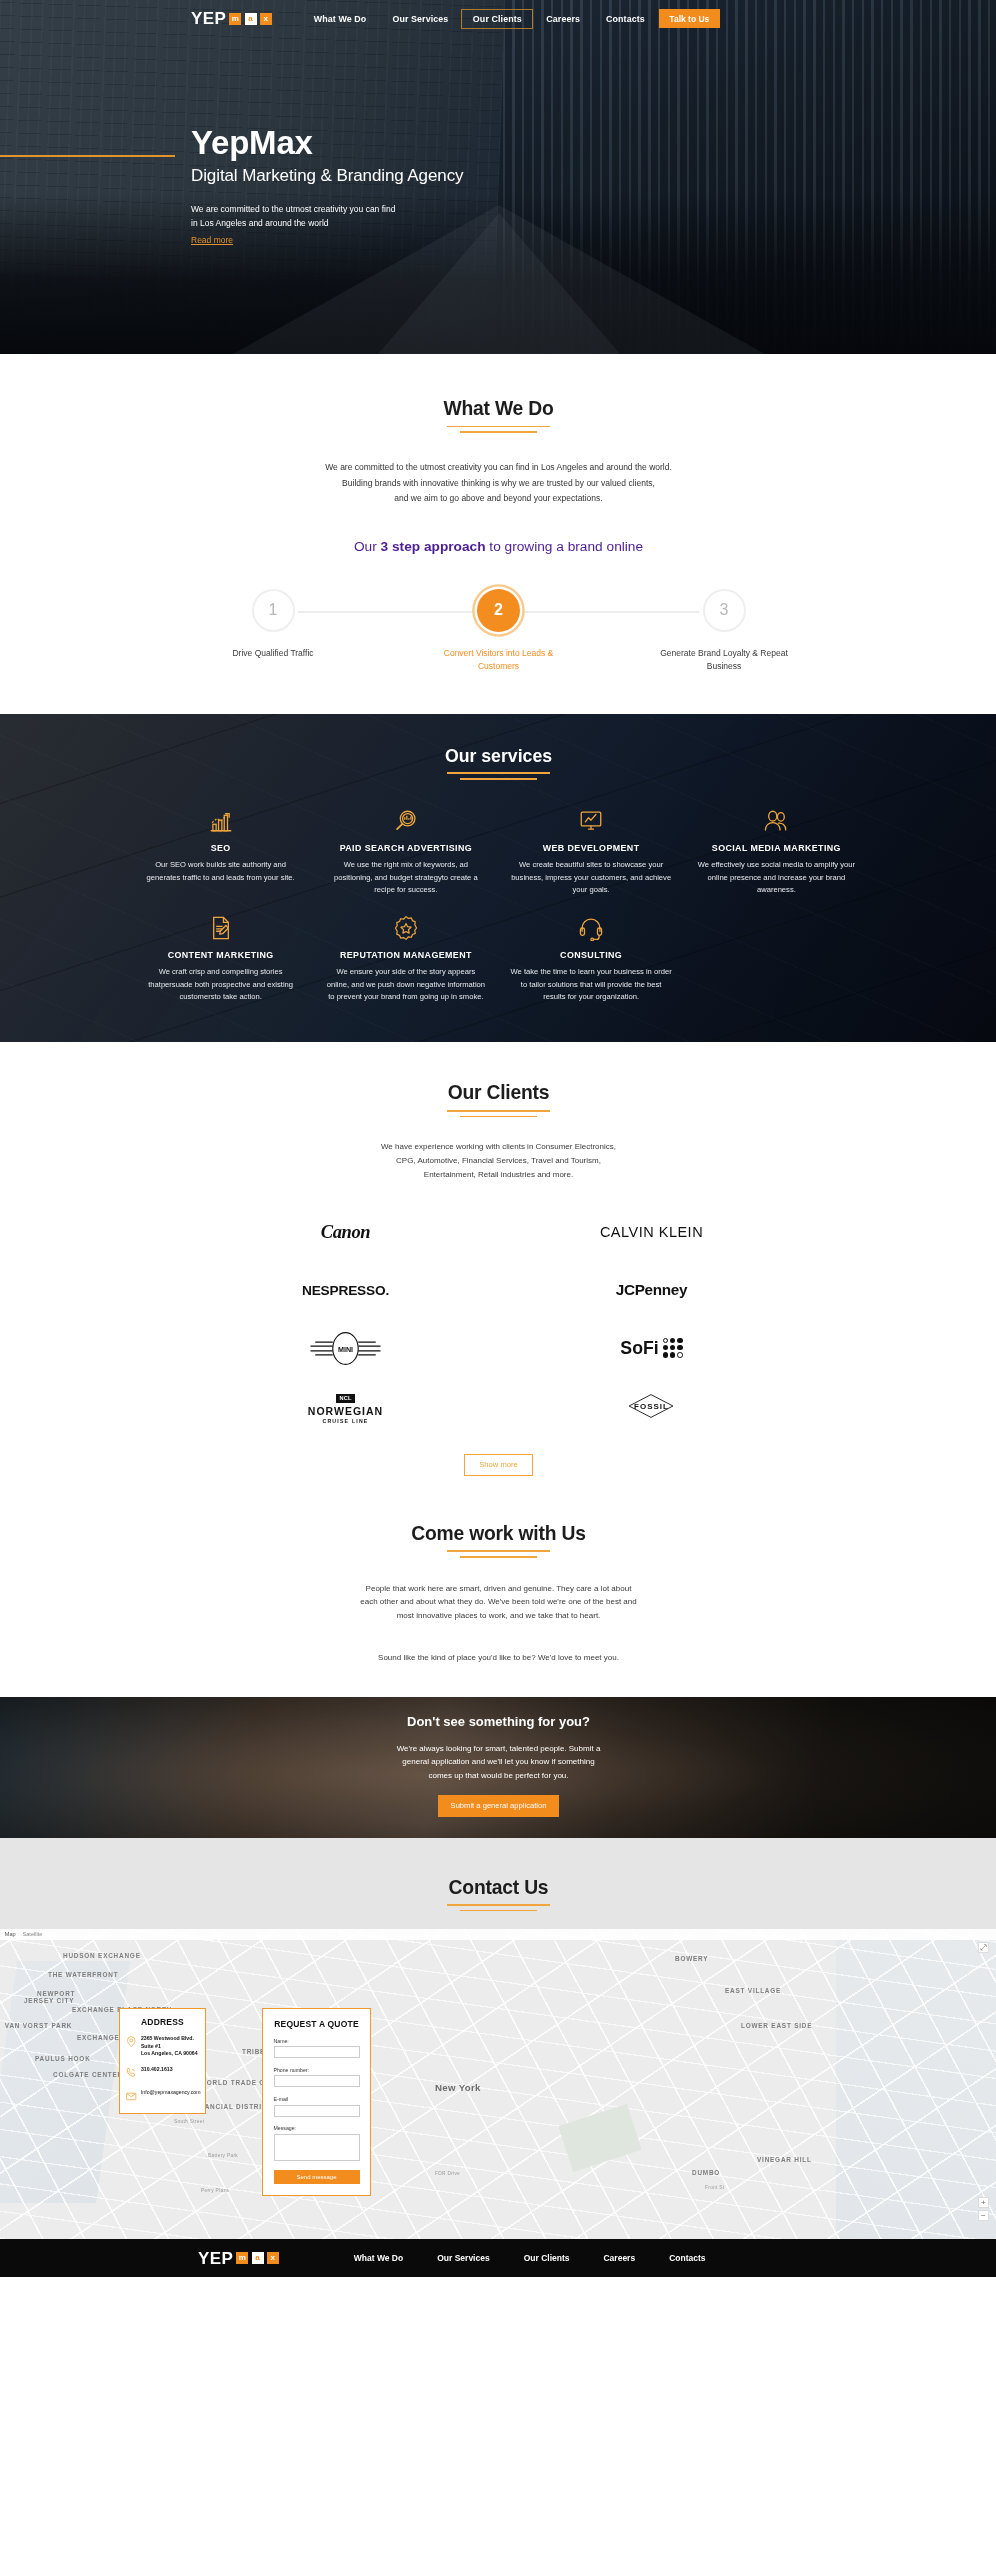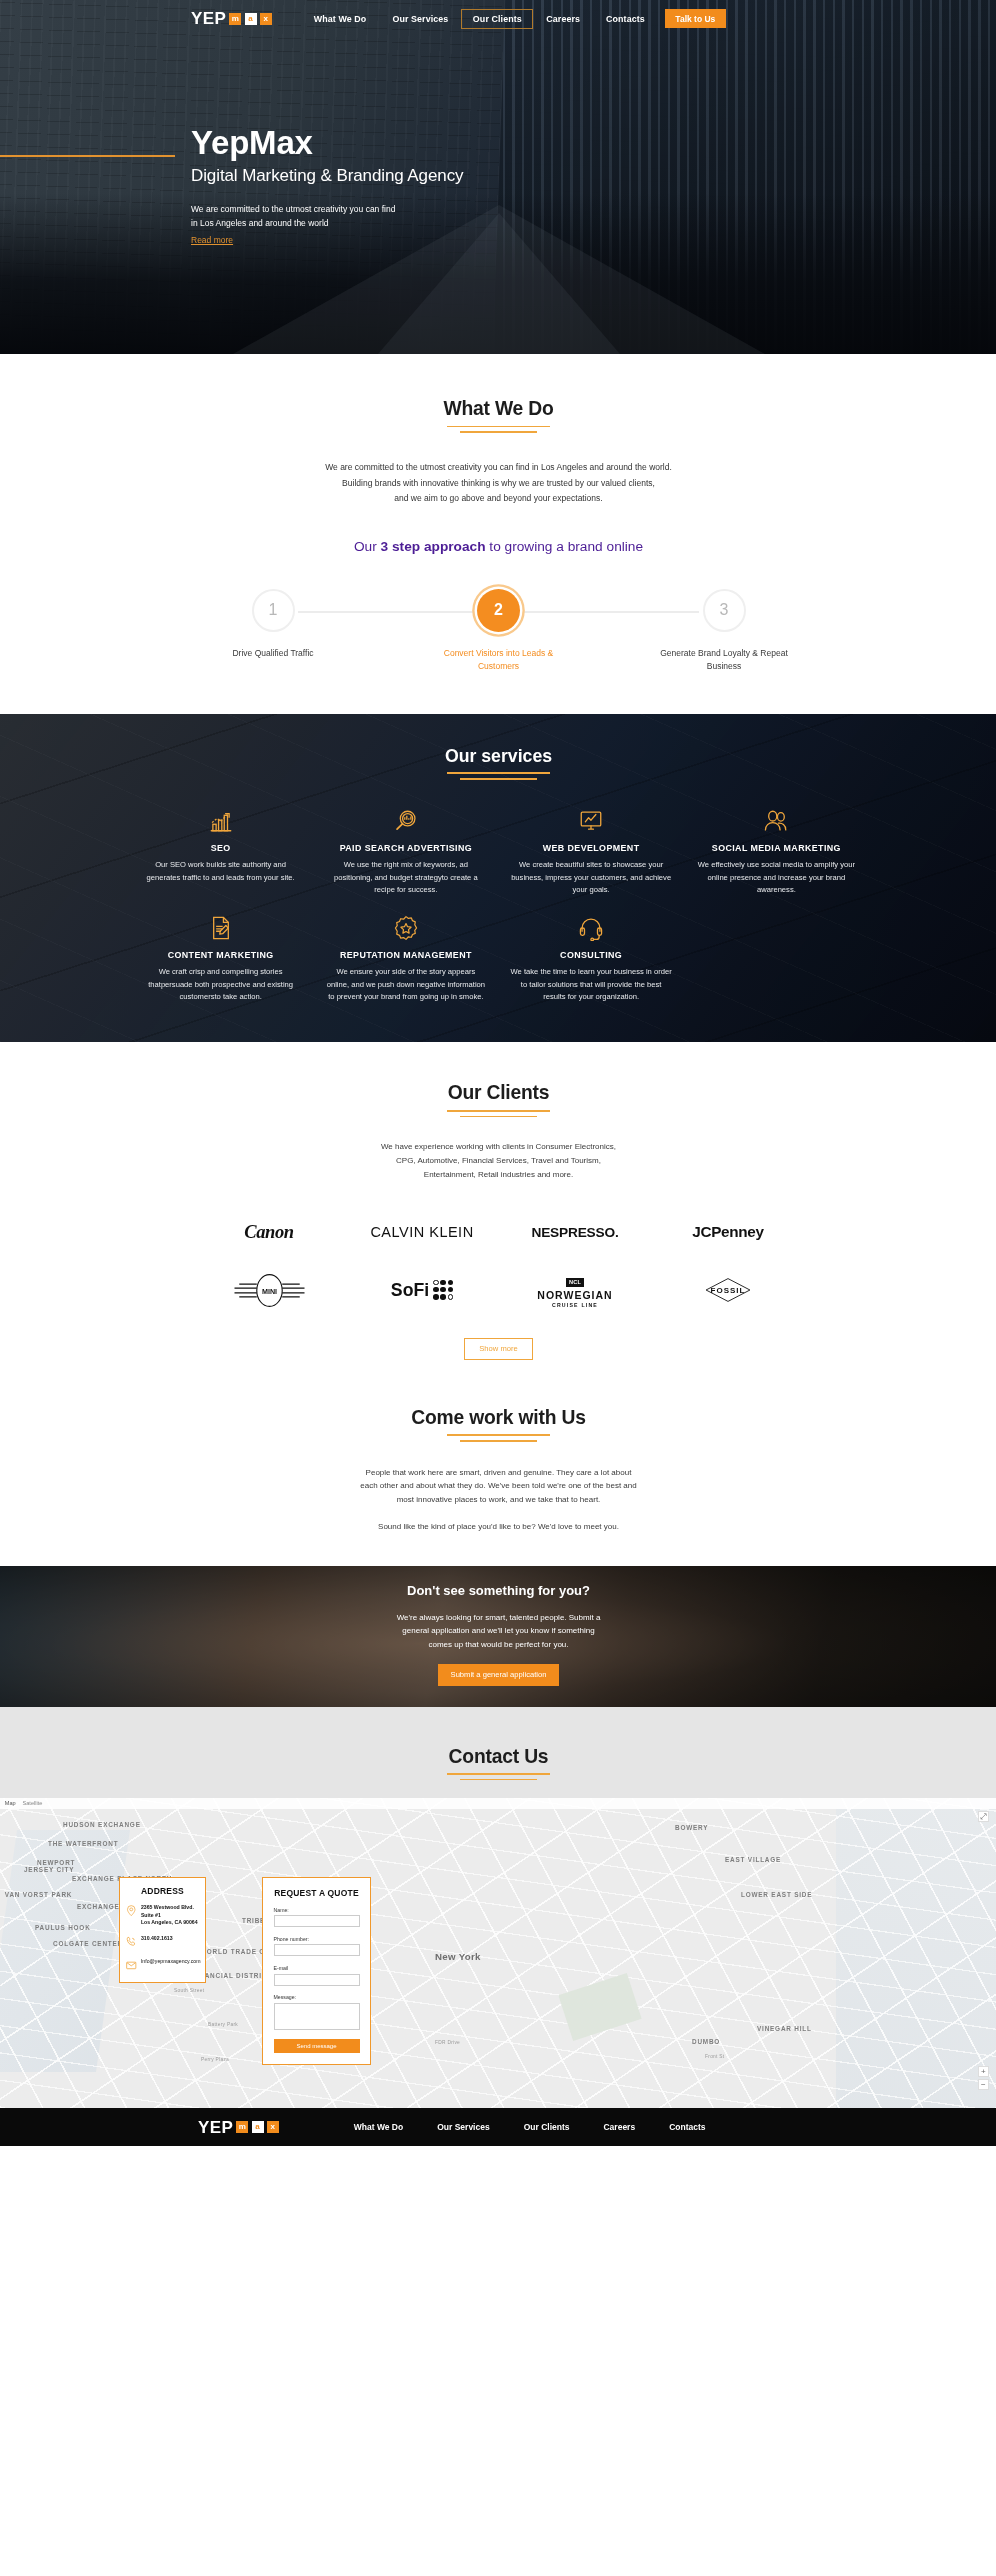--- a/index.html
+++ b/index.html
@@ -73,21 +73,21 @@
   .sq-a { background:#fff; color:#f28c1c; }
   .sq-x { background:#f28c1c; color:#fff; }
   .nav-links { display:flex; align-items:center; gap:0; }
   .nav-link {
     color:#fff; font-size:8.9px; font-weight:600; text-decoration:none;
     padding:4.8px 13px; white-space:nowrap; letter-spacing:0.1px;
   }
   .nav-link.active { border:0.8px solid #b07a2c; padding:4px 10.5px; }
   .nav-cta {
     background:#f28c1c; color:#fff; font-size:8.5px; font-weight:700;
-    padding:4.8px 10.5px; margin-left:7px; border:none; cursor:pointer;
+    padding:4.8px 10.5px; margin-left:1px; border:none; cursor:pointer;
     font-family:"Liberation Sans", sans-serif;
   }
 
   
   .hero-body { position:relative; z-index:4; padding-left:191px; padding-top:89px; }
   .hero-rule {
     position:absolute; left:0; top:155px; width:175px; height:2.4px; background:#e2922f; z-index:4;
   }
   .hero-title { color:#fff; font-size:33px; font-weight:700; letter-spacing:-0.2px; line-height:1; }
   .hero-sub { color:#fff; font-size:17px; font-weight:400; margin-top:7.2px; letter-spacing:-0.1px; }
@@ -169,21 +169,21 @@
   }
 
   
   .clients { background:#fff; padding:40px 0 8px; }
   .cl-copy {
     margin:22.5px auto 0; width:378px; text-align:center;
     font-size:8px; line-height:1.75; color:#3a3a3a;
   }
   .logo-grid {
     width:612px; margin:32px auto 0;
-    display:grid; grid-template-columns:repeat(4,1fr); row-gap:21px; align-items:center; justify-items:center;
+    display:grid; grid-template-columns:repeat(2,1fr); row-gap:21px; align-items:center; justify-items:center;
   }
   .logo-cell { height:37px; display:flex; align-items:center; justify-content:center; color:#111; }
   .lg-canon { font-family:"Liberation Serif", serif; font-weight:700; font-size:18.5px; font-style:italic; letter-spacing:-0.4px; }
   .lg-ck { font-size:14.5px; letter-spacing:0.5px; font-weight:400; }
   .lg-nespresso { font-size:13.7px; font-weight:700; letter-spacing:-0.2px; }
   .lg-jcp { font-size:15.3px; font-weight:600; letter-spacing:-0.3px; }
   .lg-mini { display:flex; align-items:center; }
   .lg-sofi { font-size:17.7px; font-weight:700; display:flex; align-items:flex-start; gap:4px; }
   .dots { display:grid; grid-template-columns:repeat(3,5.6px); grid-template-rows:repeat(3,5.6px); gap:1.6px; }
   .dot { width:5.6px; height:5.6px; border-radius:50%; background:#111; }
@@ -199,21 +199,21 @@
     display:block; margin:29px auto 0; background:#fff; color:#f0a63c;
     border:0.8px solid #f0a63c; font-size:7.6px; padding:5.6px 14.5px; cursor:pointer;
     font-family:"Liberation Sans", sans-serif;
   }
 
   
   .careers { background:#fff; padding:39px 0 32px; }
   .cw-copy {
     margin:24px auto 0; width:403px; text-align:center; font-size:8px; line-height:1.72; color:#3a3a3a;
   }
-  .cw-copy2 { margin-top:13px;text-align:center; }
+  .cw-copy2 { margin-top:28px;text-align:center; }
 
   
   .banner {
     position:relative; height:141px; overflow:hidden;
     background:linear-gradient(100deg,#2d4558 0%, #6b5546 26%, #8a7261 44%, #4a3a30 62%, #171310 82%, #0b0908 100%);
   }
   .banner-glow { position:absolute; inset:0;
     background:radial-gradient(ellipse at 42% 55%, rgba(190,150,120,.45) 0%, rgba(60,45,35,.2) 45%, rgba(0,0,0,.65) 100%);
   }
   .banner-shade { position:absolute; inset:0; background:rgba(20,18,16,.42); }

